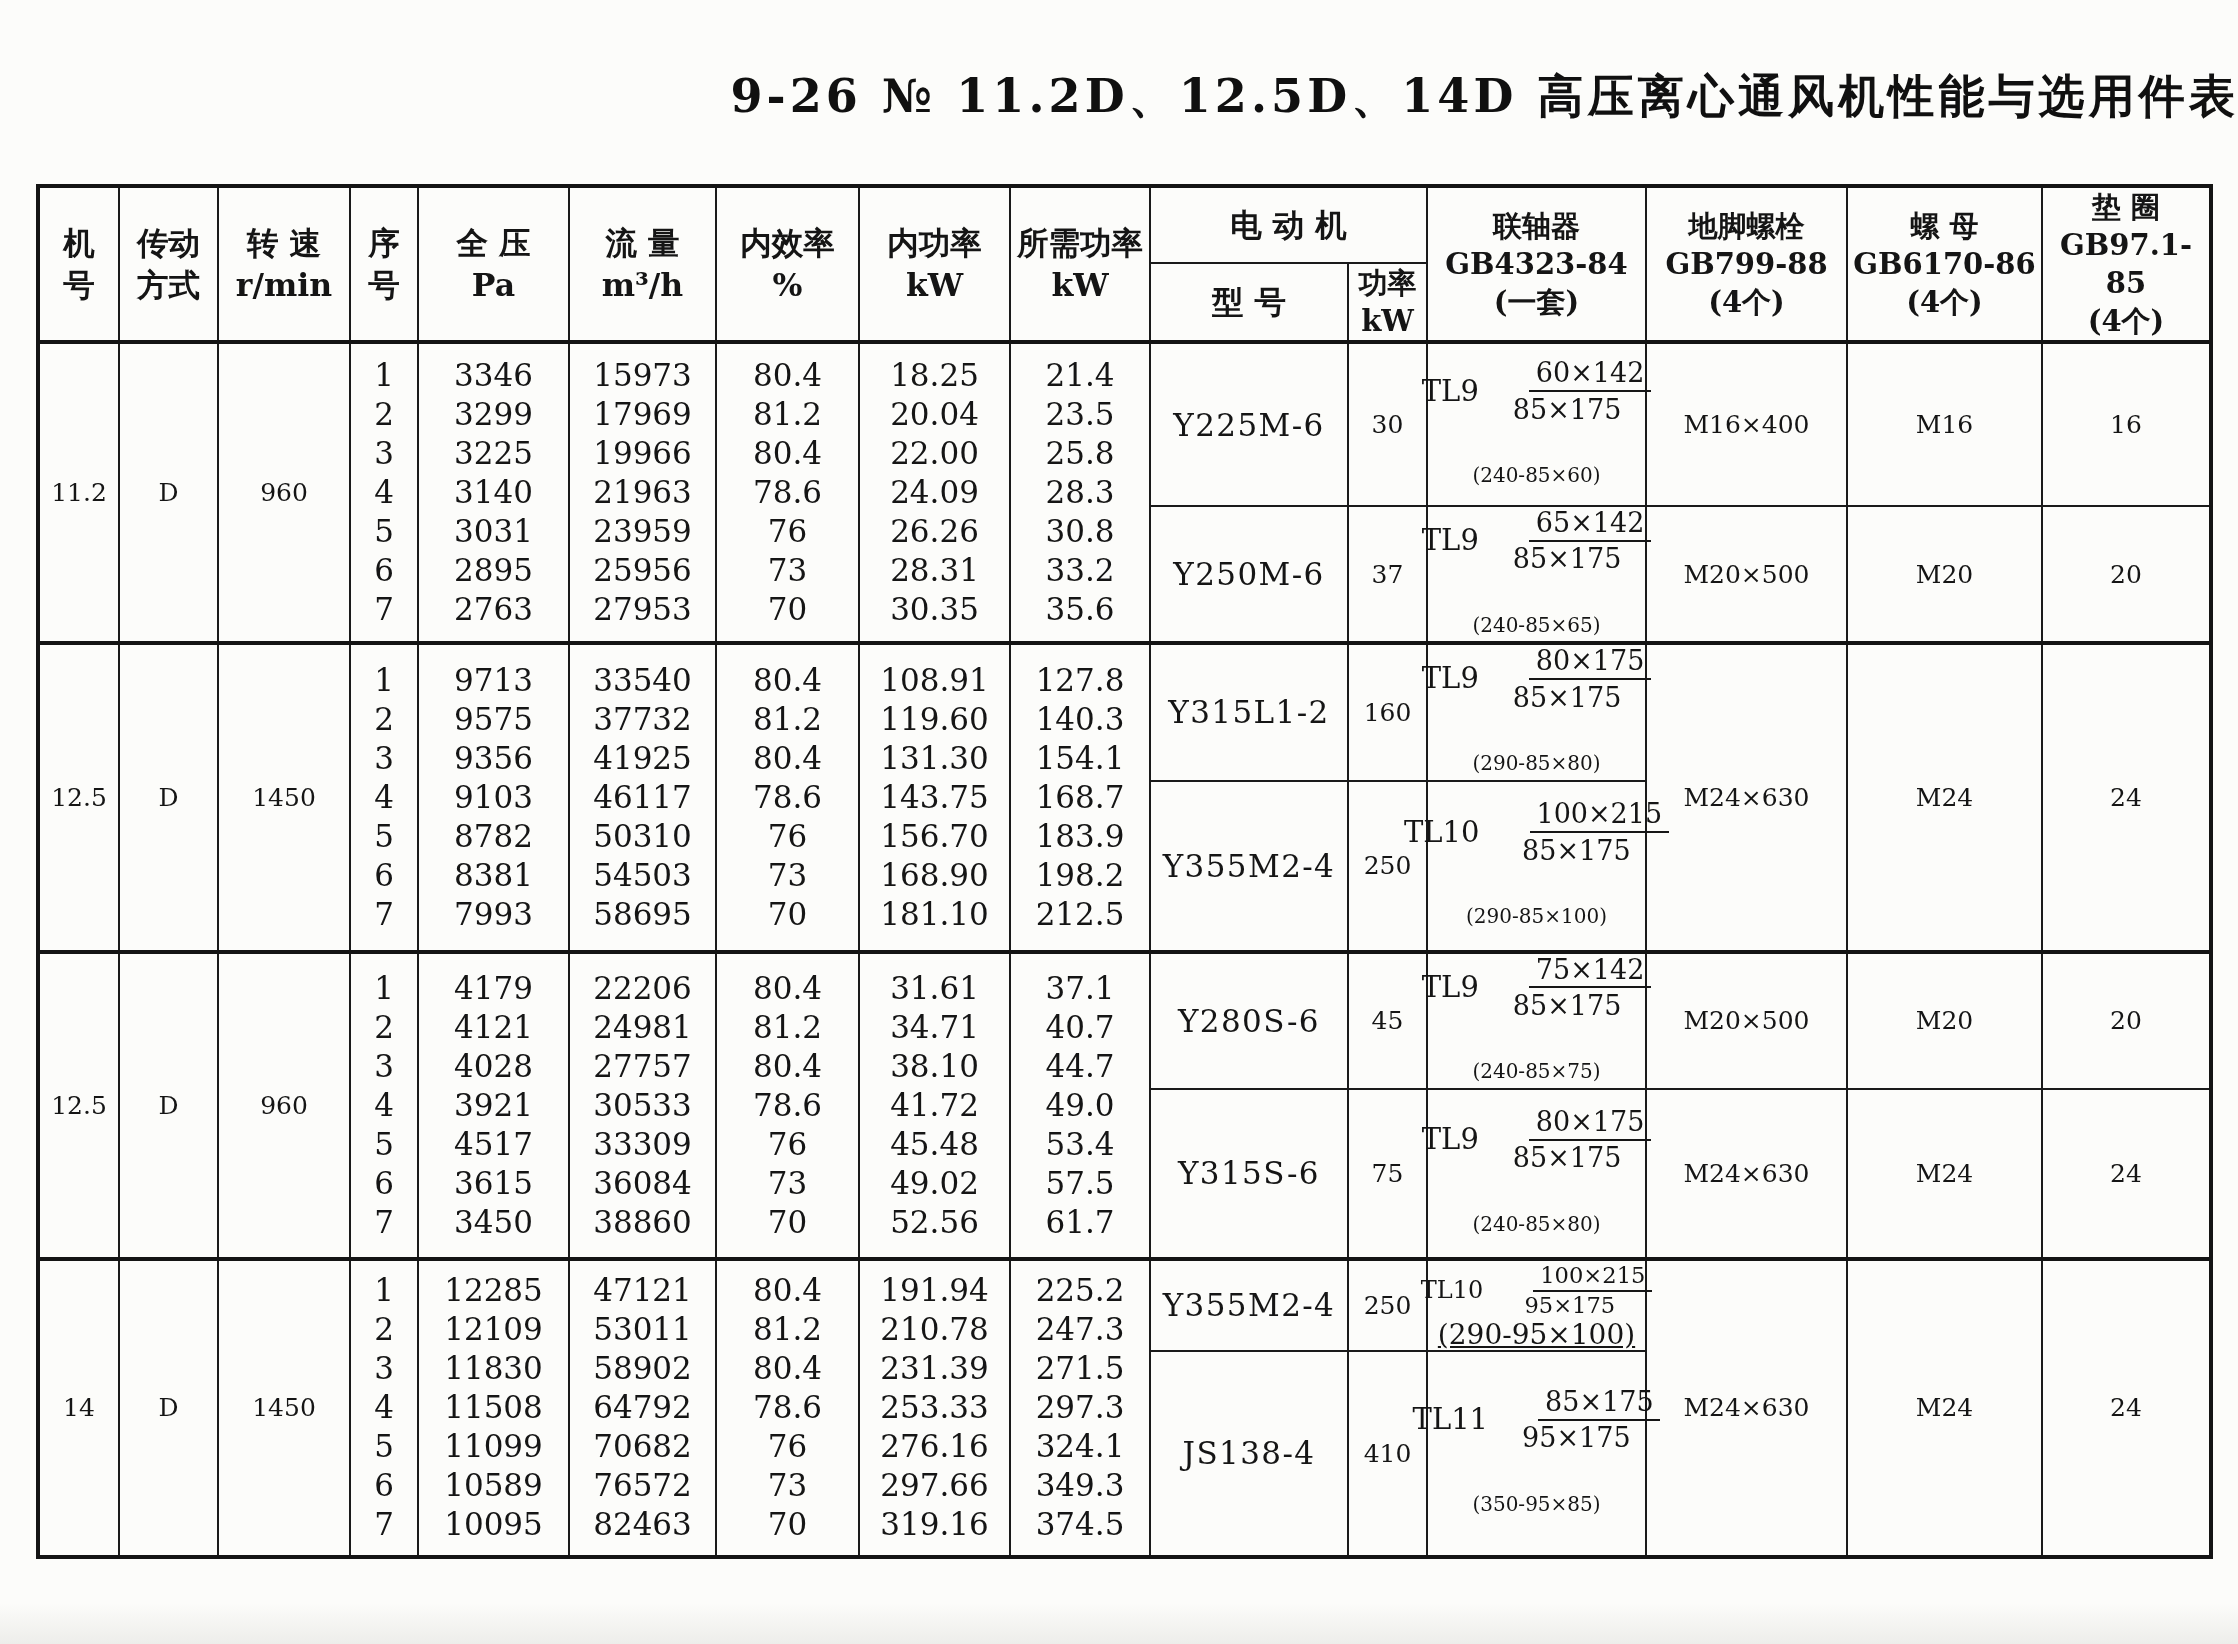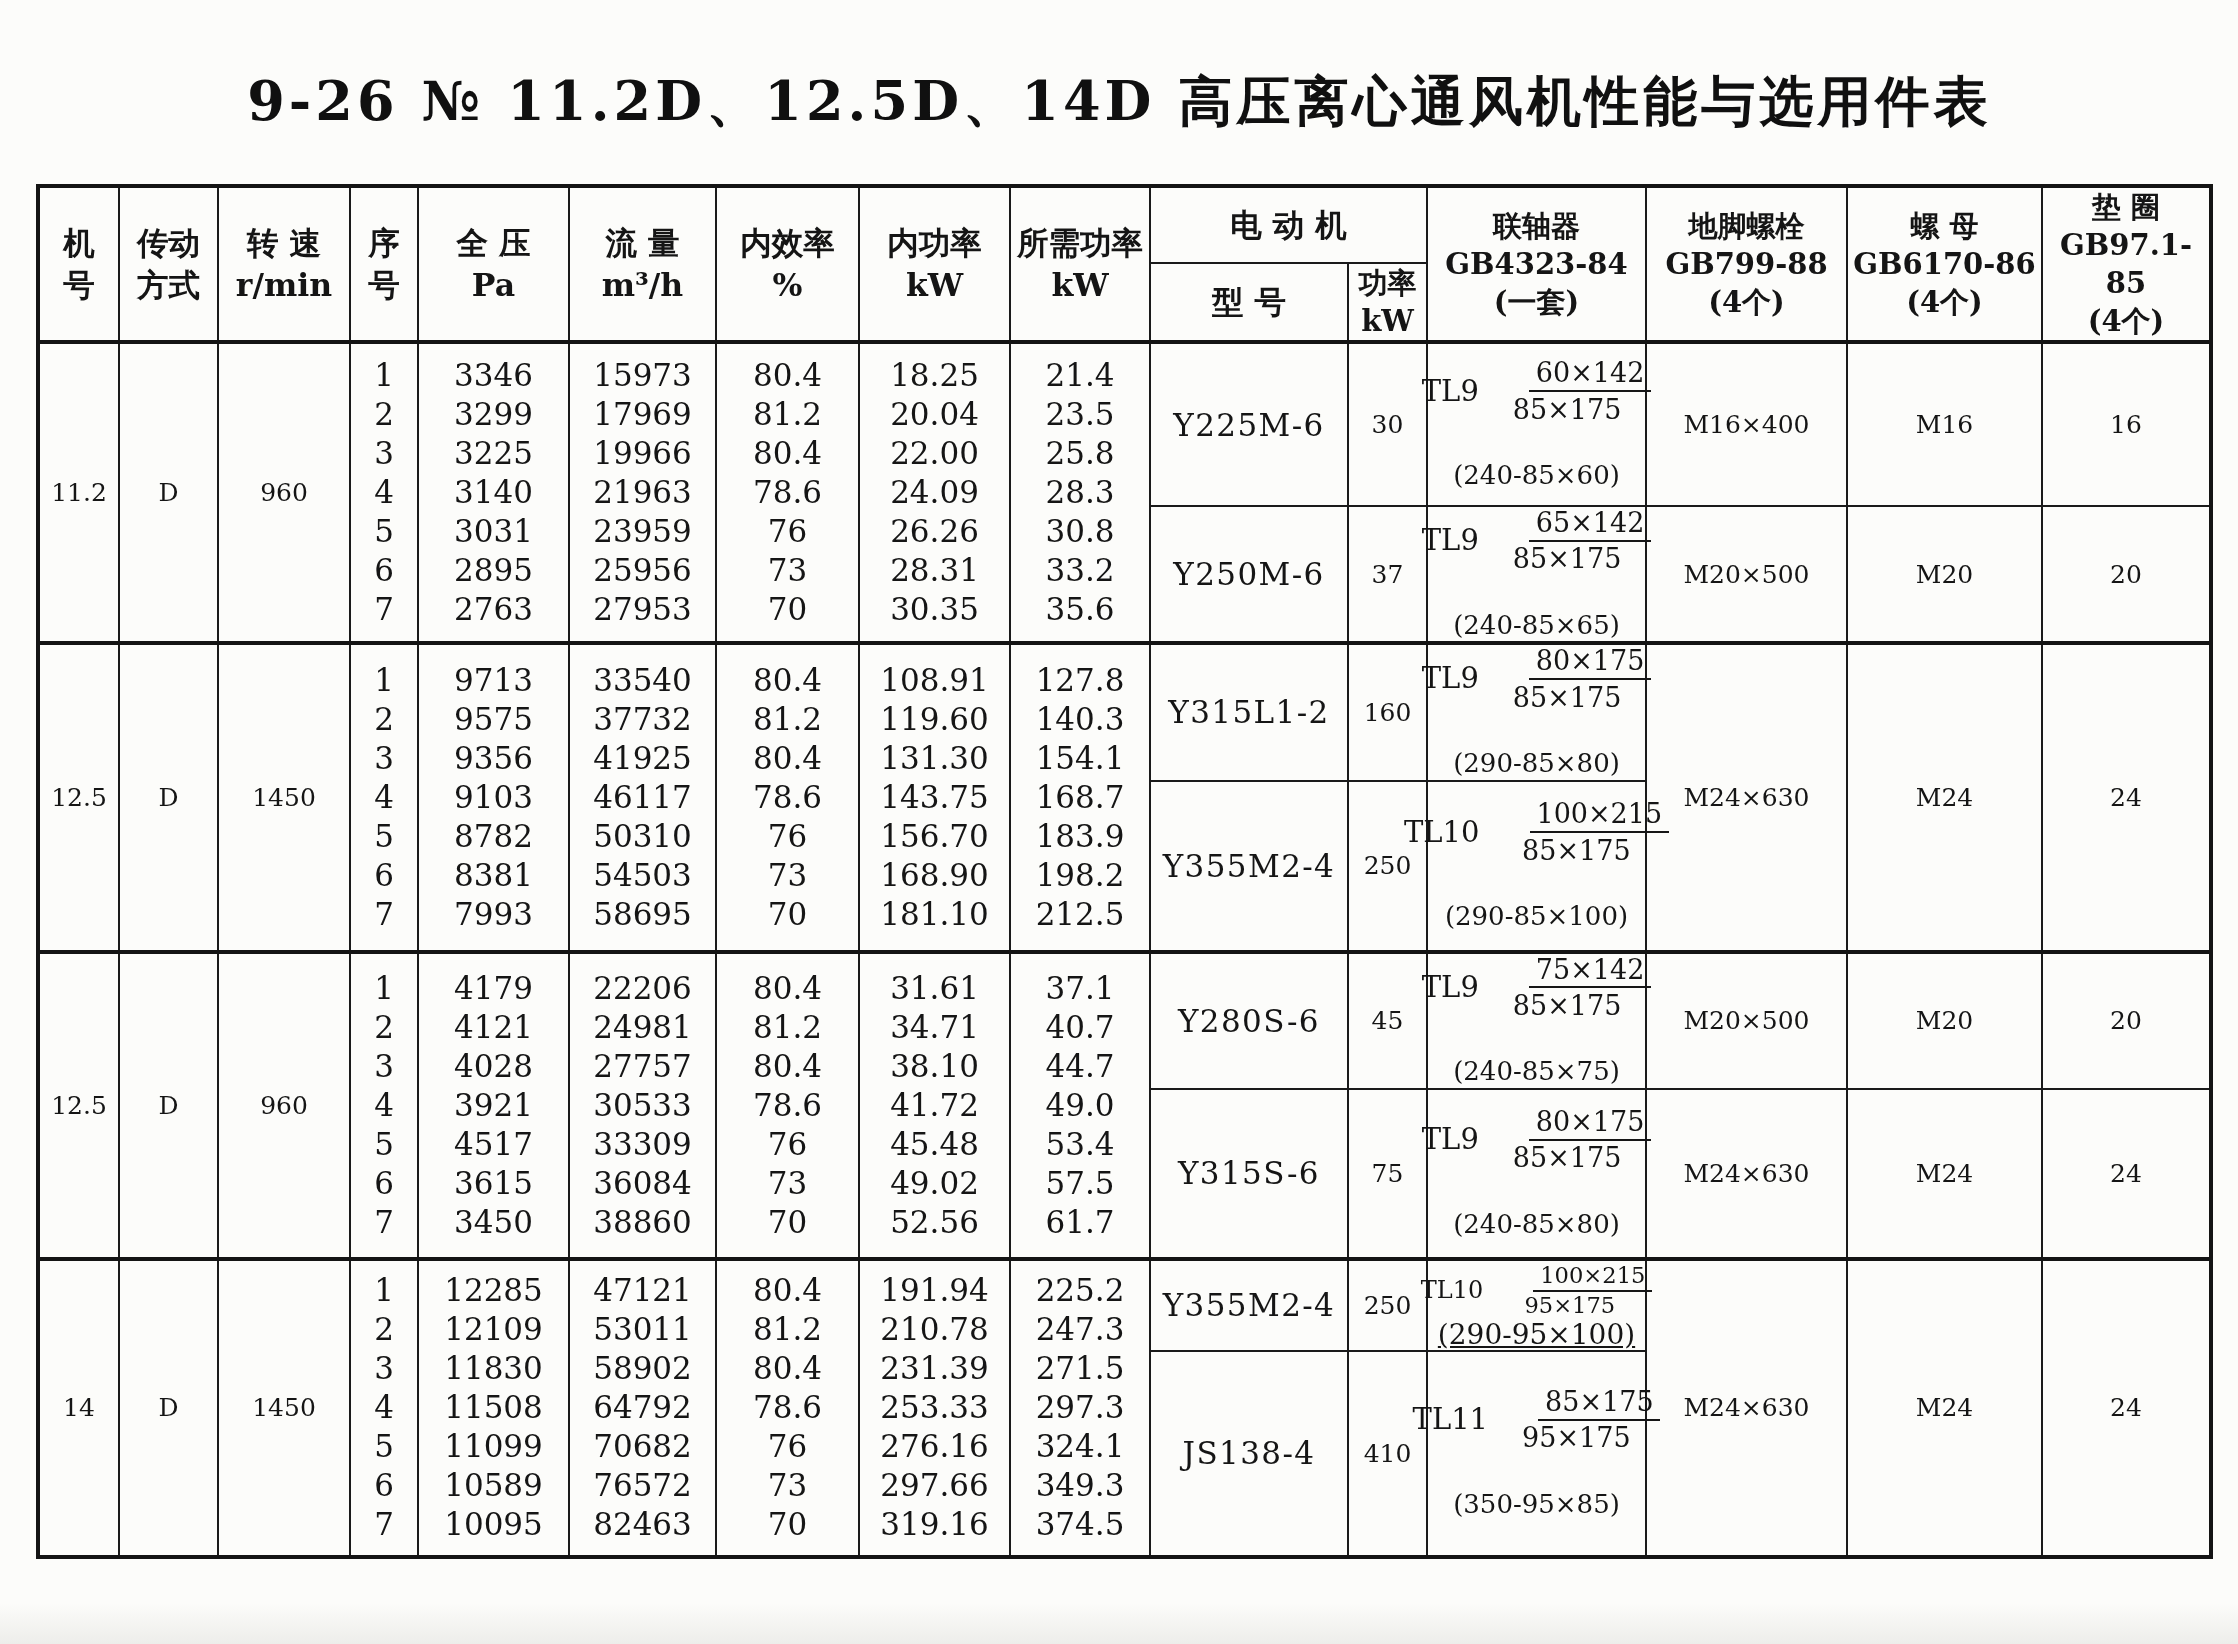--- a/index.html
+++ b/index.html
@@ -7,22 +7,22 @@
     width:2239px;height:1644px;
     background:#fcfcfa;
     font-family:"DejaVu Serif","Liberation Serif",serif;
     color:#151515;
     position:relative;
     overflow:hidden;
   }
   .page-title{
     position:absolute;
     left:0;top:66px;width:2239px;
-    text-align:center;
-    font-size:54px;
+    text-align:right;
+    font-size:46px;
     font-weight:bold;
     letter-spacing:4.1px;
     color:#101010;
   }
   table.spec{
     position:absolute;
     left:36px;top:184px;
     width:2173px;
     border-collapse:collapse;
     table-layout:fixed;
@@ -56,21 +56,21 @@
   .coupling{
     display:flex;flex-direction:column;
     align-items:center;
     font-size:27px;line-height:31.5px;
   }
   .frac-row{display:flex;align-items:center;justify-content:center;}
   .frac-label{margin-right:4.1px;font-size:29px;}
   .frac{display:inline-flex;flex-direction:column;align-items:center;}
   .frac .num{border-bottom:2.7px solid #161616;padding:0 6.9px 1.4px 6.9px;margin-left:46px;}
   .frac .den{padding-top:1.4px;}
-  .coupling .note{margin-top:35px;font-size:26px;white-space:nowrap;}
+  .coupling .note{margin-top:35px;font-size:20px;white-space:nowrap;}
   .coupling.compact{font-size:22.6px;line-height:25px;}
   .coupling.compact .frac-label{font-size:24px;}
   .coupling.compact .note{margin-top:4.1px;font-size:28px;text-decoration:underline;}
   .bottom-shade{
     position:absolute;left:0;bottom:0;width:2239px;height:41px;
     background:linear-gradient(#fcfcfa,#ededea);
   }
 </style>
 </head>
 <body>

